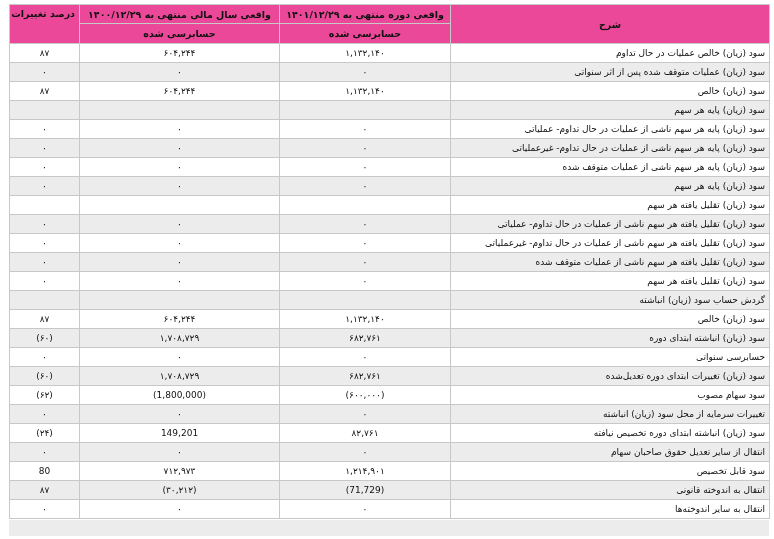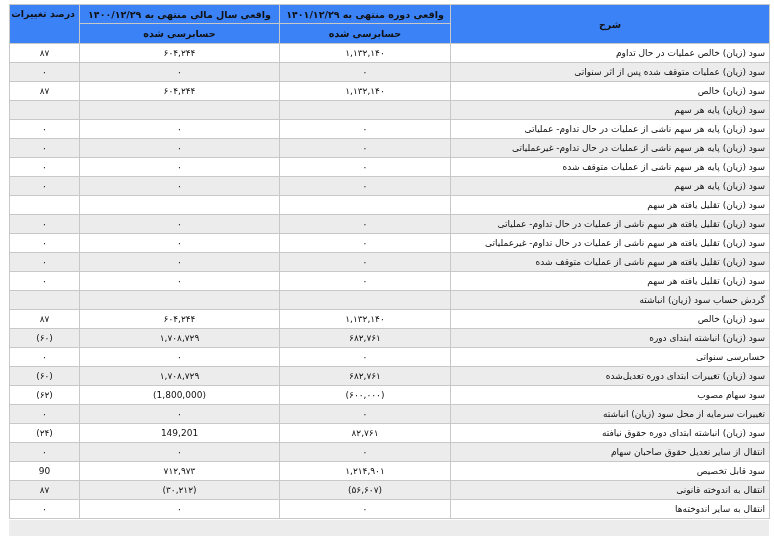--- a/index.html
+++ b/index.html
@@ -2,21 +2,21 @@
 <html><head>
 <meta charset="utf-8">
 <style>
   html, body { margin: 0; padding: 0; background: #ffffff; }
   body { width: 774px; height: 539px; overflow: hidden; position: relative;
          font-family: "DejaVu Sans", sans-serif; }
   .wrap { position: absolute; left: 9px; top: 4px; width: 760px; }
   table { border-collapse: collapse; width: 760px; table-layout: fixed; direction: rtl; }
   th, td { border: 1px solid #c8c8c8; padding: 0 4px; height: 18px; font-size: 9px;
            color: #111; white-space: nowrap; overflow: hidden; }
-  thead th { background: #3b82f6; font-weight: bold; font-size: 9.5px; text-align: center; height: 18px; }
+  thead th { background: #ec4899; font-weight: bold; font-size: 9.5px; text-align: center; height: 18px; }
   thead tr.h2 th { height: 19px; }
   td.desc { text-align: right; }
   td.num { text-align: center; direction: ltr; }
   tbody tr:nth-child(even) td { background: #ececec; }
   tbody tr:nth-child(odd) td { background: #ffffff; }
   .bottom-strip { position: absolute; left: 9px; top: 520px; width: 760px; height: 16px; background: #ececec; }
   col.c-desc { width: 319px; }
   col.c-1401 { width: 171px; }
   col.c-1400 { width: 200px; }
   col.c-pct  { width: 70px; }
@@ -159,40 +159,40 @@
           <td class="num">(1,800,000)</td>
           <td class="num">(۶۲)</td>
         </tr>
         <tr>
           <td class="desc">تغییرات سرمایه از محل سود (زیان) انباشته</td>
           <td class="num">۰</td>
           <td class="num">۰</td>
           <td class="num">۰</td>
         </tr>
         <tr>
-          <td class="desc">سود (زیان) انباشته ابتدای دوره حقوق نیافته</td>
+          <td class="desc">سود (زیان) انباشته ابتدای دوره تخصیص نیافته</td>
           <td class="num">۸۲,۷۶۱</td>
           <td class="num">149,201</td>
           <td class="num">(۲۴)</td>
         </tr>
         <tr>
           <td class="desc">انتقال از سایر تعدیل حقوق صاحبان سهام</td>
           <td class="num">۰</td>
           <td class="num">۰</td>
           <td class="num">۰</td>
         </tr>
         <tr>
           <td class="desc">سود قابل تخصیص</td>
           <td class="num">۱,۲۱۴,۹۰۱</td>
           <td class="num">۷۱۲,۹۷۳</td>
-          <td class="num">90</td>
+          <td class="num">80</td>
         </tr>
         <tr>
           <td class="desc">انتقال به اندوخته قانونی</td>
-          <td class="num">(۵۶,۶۰۷)</td>
+          <td class="num">(71,729)</td>
           <td class="num">(۳۰,۲۱۲)</td>
           <td class="num">۸۷</td>
         </tr>
         <tr>
           <td class="desc">انتقال به سایر اندوخته‌ها</td>
           <td class="num">۰</td>
           <td class="num">۰</td>
           <td class="num">۰</td>
         </tr>
       </tbody>

